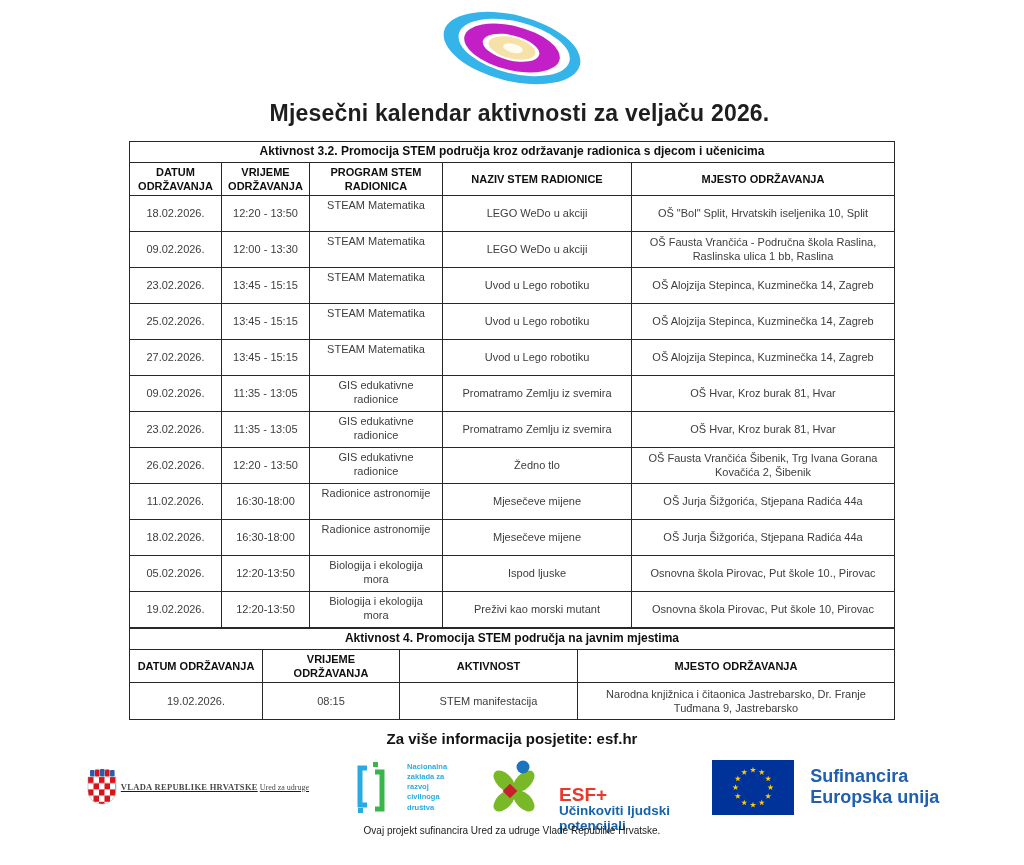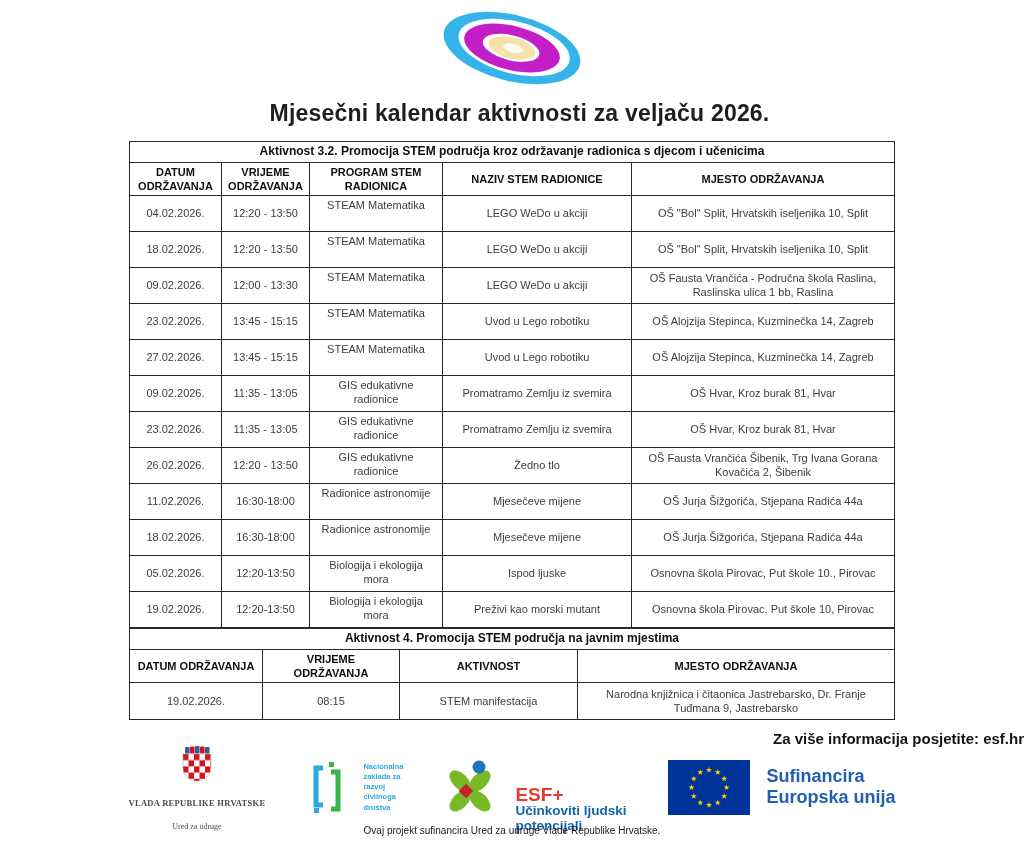--- a/index.html
+++ b/index.html
@@ -18,28 +18,28 @@
   }
   .tbl th,.tbl td{border:1.5px solid #282828;text-align:center;padding:2px 6px;overflow:hidden;}
   .tbl .tbl-title{font-size:12px;font-weight:700;color:#0f0f0f;padding:2px 4px;}
   .tbl thead th{font-size:11px;font-weight:700;color:#0f0f0f;line-height:1.3;margin-top:16px;}
   .t1{width:765px;}
   .t1 tbody td{height:30px;line-height:1.25;}
   .t1 tbody td:nth-child(3){vertical-align:top;padding-top:3px;}
   .t2{width:765px;margin-top:28px;}
   .t2 tbody td{height:32px;line-height:1.3;}
   .more-info{
-    text-align:right;font-size:15px;font-weight:700;color:#141414;margin-top:10px;
+    text-align:center;font-size:15px;font-weight:700;color:#141414;margin-top:10px;
   }
   .logos{
     display:flex;justify-content:center;align-items:center;gap:42px;
     margin-top:8px;height:64px;
   }
   .logo-block{display:flex;align-items:center;gap:16px;}
-  .gov-block{flex-direction:column;gap:14px;}
+  .gov-block{flex-direction:row;gap:2px;text-decoration:underline;}
   .gov-line1{font-family:"Liberation Serif", serif;font-weight:700;font-size:8.5px;color:#4a4a4c;letter-spacing:0.3px;}
   .gov-line2{font-family:"Liberation Serif", serif;font-size:8px;color:#4a4a4c;}
   .nz-text{font-size:7.5px;font-weight:700;color:#29abe2;line-height:1.35;text-align:left;}
   .esf-text{text-align:left;margin-top:44px;}
   .esf-title{font-size:19px;font-weight:700;color:#e8392e;line-height:1;}
   .esf-sub{font-size:13.5px;font-weight:700;color:#1464ac;line-height:1.1;}
   .eu-text{text-align:left;font-size:18px;font-weight:700;color:#2160b0;line-height:1.2;}
   .disclaimer{
     margin-top:5px;text-align:center;font-size:10px;color:#1b1b1b;line-height:13px;
   }
@@ -77,42 +77,42 @@
     <tr>
       <th>DATUM ODRŽAVANJA</th>
       <th>VRIJEME ODRŽAVANJA</th>
       <th>PROGRAM STEM RADIONICA</th>
       <th>NAZIV STEM RADIONICE</th>
       <th>MJESTO ODRŽAVANJA</th>
     </tr>
   </thead>
   <tbody>
       <tr>
-        <td>04.02.2026.</td>
+        <td>18.02.2026.</td>
         <td>12:20 - 13:50</td>
         <td>STEAM Matematika</td>
         <td>LEGO WeDo u akciji</td>
         <td>OŠ "Bol" Split, Hrvatskih iseljenika 10, Split</td>
       </tr>
       <tr>
-        <td>18.02.2026.</td>
-        <td>12:20 - 13:50</td>
-        <td>STEAM Matematika</td>
-        <td>LEGO WeDo u akciji</td>
-        <td>OŠ "Bol" Split, Hrvatskih iseljenika 10, Split</td>
-      </tr>
-      <tr>
         <td>09.02.2026.</td>
         <td>12:00 - 13:30</td>
         <td>STEAM Matematika</td>
         <td>LEGO WeDo u akciji</td>
         <td>OŠ Fausta Vrančića - Područna škola Raslina, Raslinska ulica 1 bb, Raslina</td>
       </tr>
       <tr>
         <td>23.02.2026.</td>
+        <td>13:45 - 15:15</td>
+        <td>STEAM Matematika</td>
+        <td>Uvod u Lego robotiku</td>
+        <td>OŠ Alojzija Stepinca, Kuzminečka 14, Zagreb</td>
+      </tr>
+      <tr>
+        <td>25.02.2026.</td>
         <td>13:45 - 15:15</td>
         <td>STEAM Matematika</td>
         <td>Uvod u Lego robotiku</td>
         <td>OŠ Alojzija Stepinca, Kuzminečka 14, Zagreb</td>
       </tr>
       <tr>
         <td>27.02.2026.</td>
         <td>13:45 - 15:15</td>
         <td>STEAM Matematika</td>
         <td>Uvod u Lego robotiku</td>

